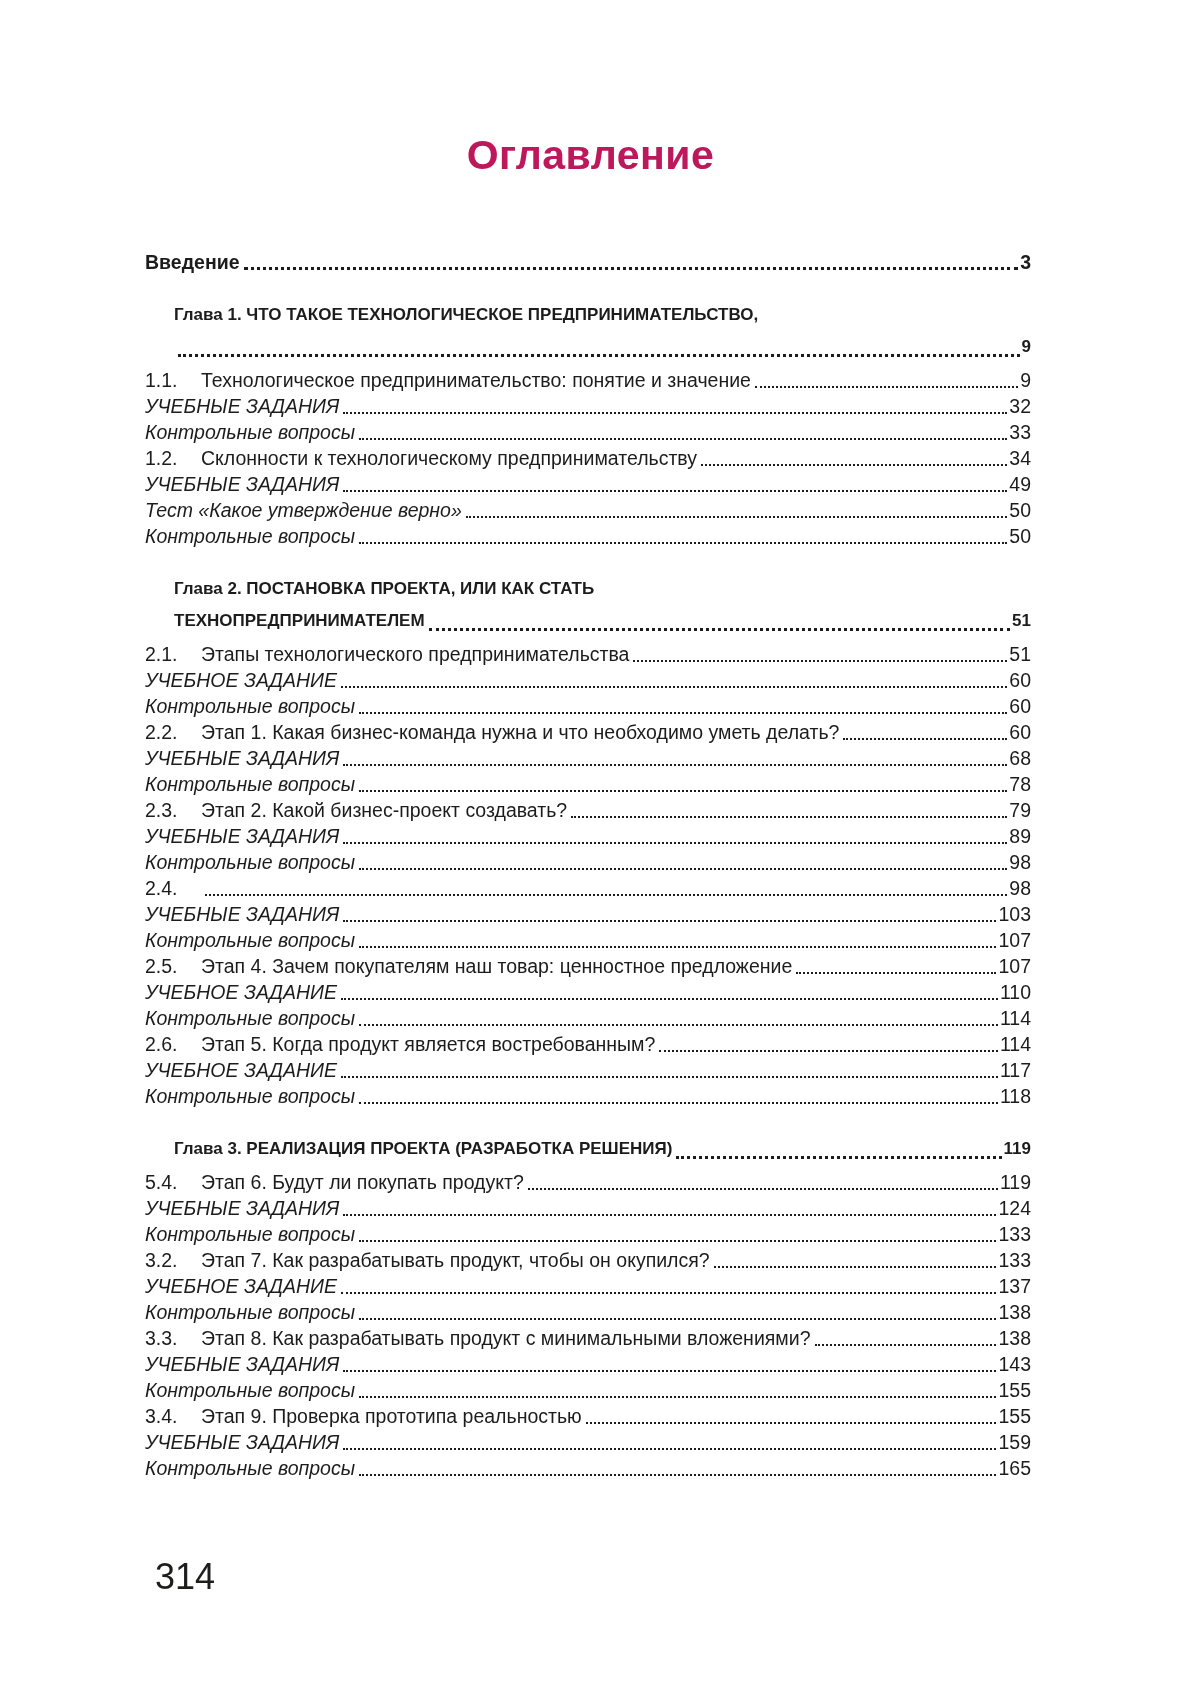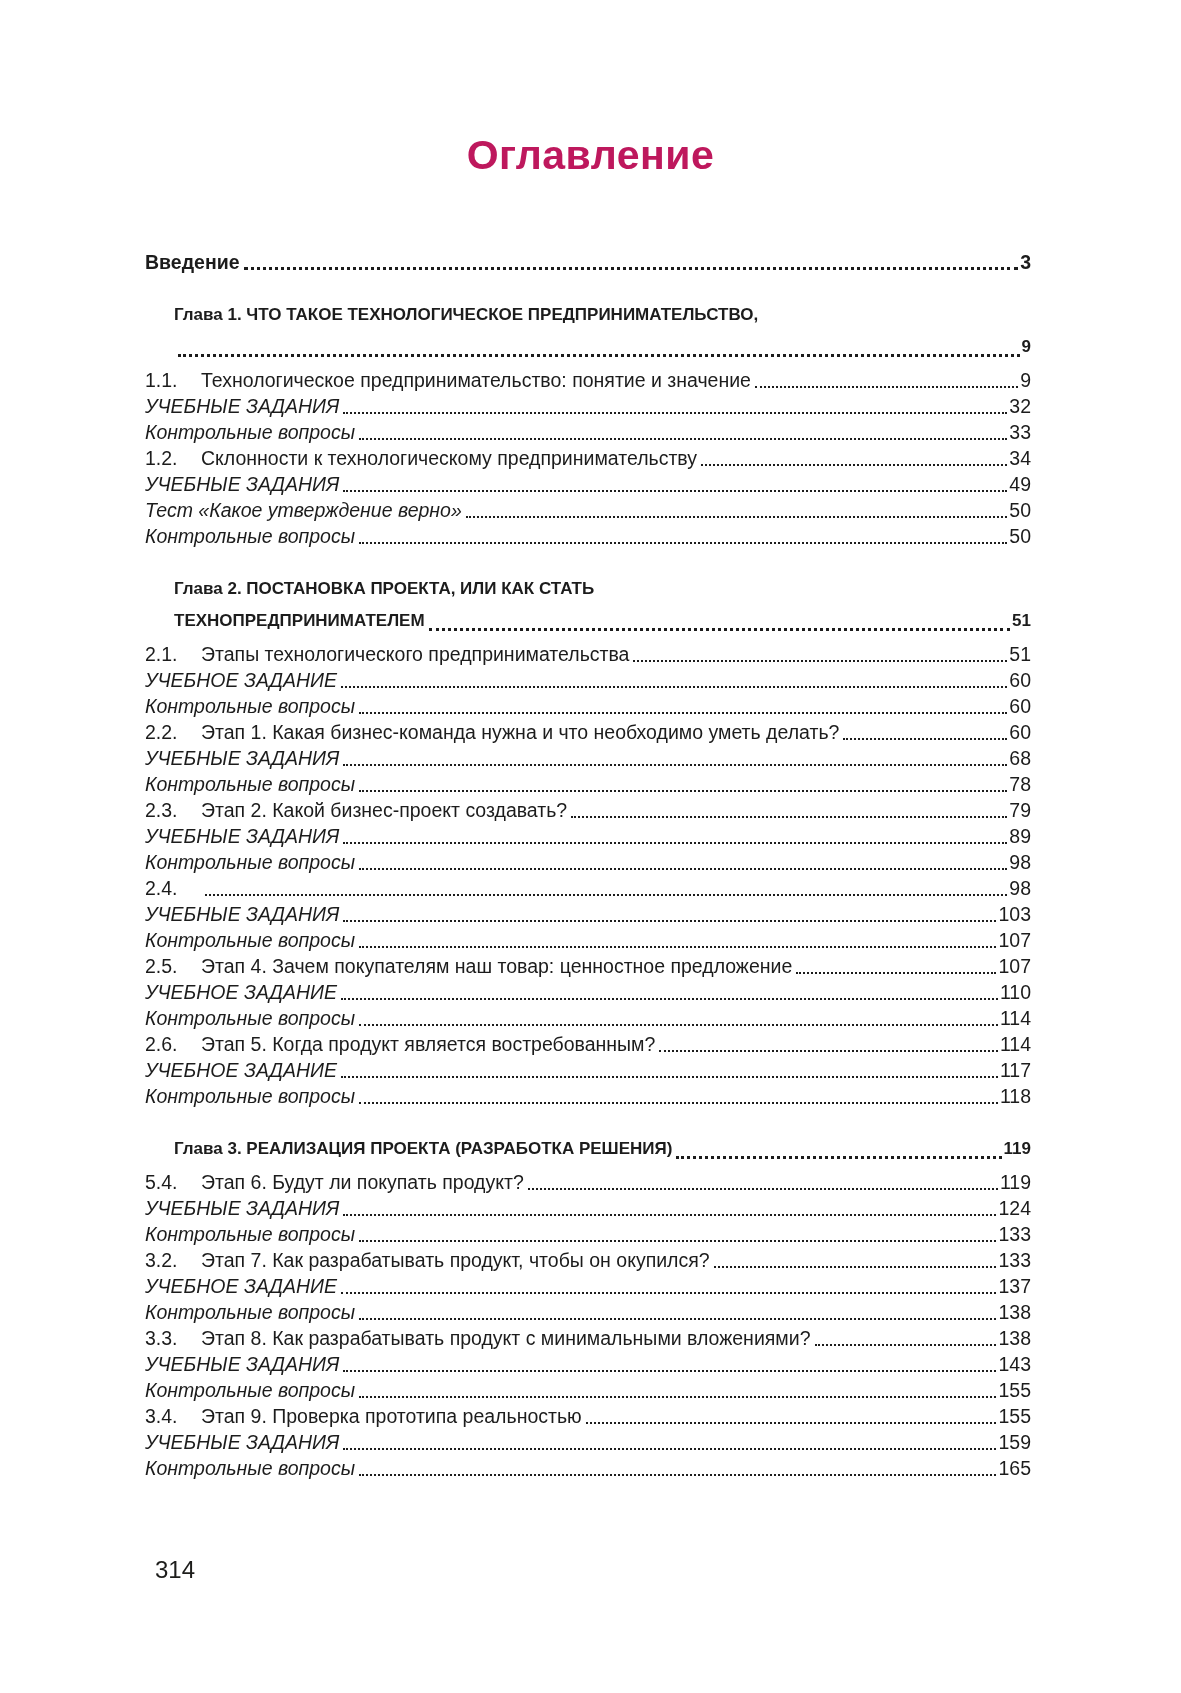--- a/index.html
+++ b/index.html
@@ -36,21 +36,21 @@
   .style-intro { font-weight: 700; }
   .style-intro .dots { border-bottom-width: 3px; }
   .style-chapter {
     font-weight: 700; font-size: 17px; line-height: 32px;
     margin-top: 24px; margin-bottom: 4px; margin-left: 29px;
   }
   .style-chapter .dots { border-bottom-width: 3px; margin-bottom: 6px; }
   .style-italic .lbl, .style-italic-caps .lbl { font-style: italic; }
   .footer-num {
     position: absolute; left: 155px; top: 1556px;
-    font-size: 24px; color: #1d1d1b;
+    font-size: 36px; color: #1d1d1b;
   }
 </style>
 </head>
 <body>
 
 <div class="page">
   <h1 class="title">Оглавление</h1>
   <div class="toc">
       <div class="row style-intro">
 

